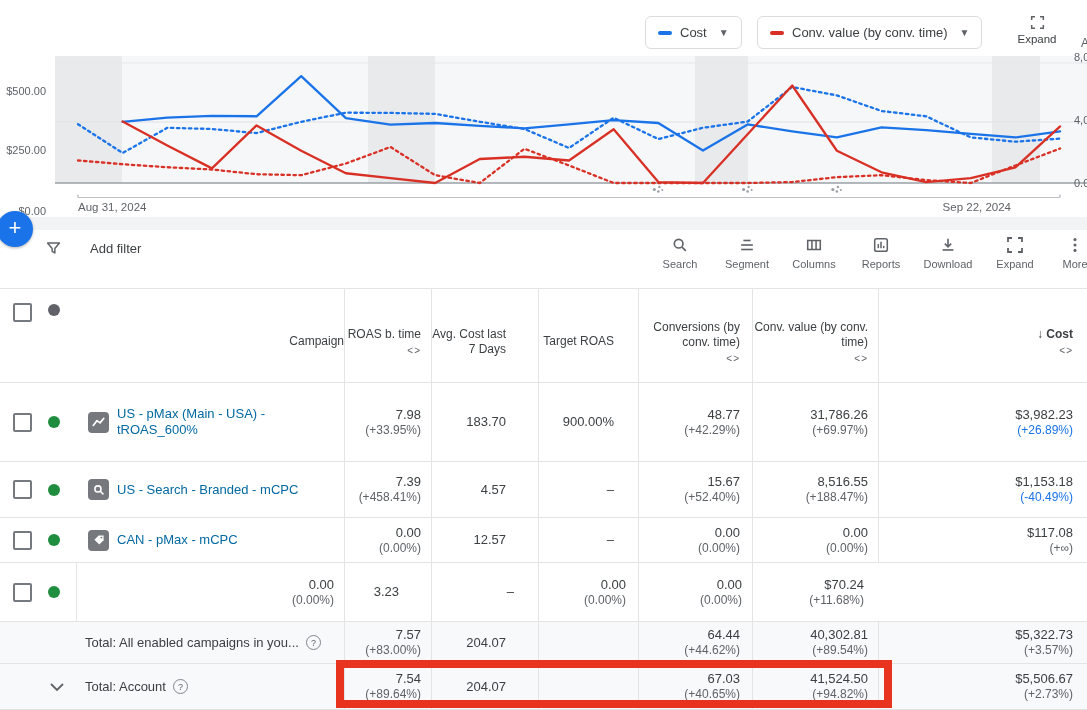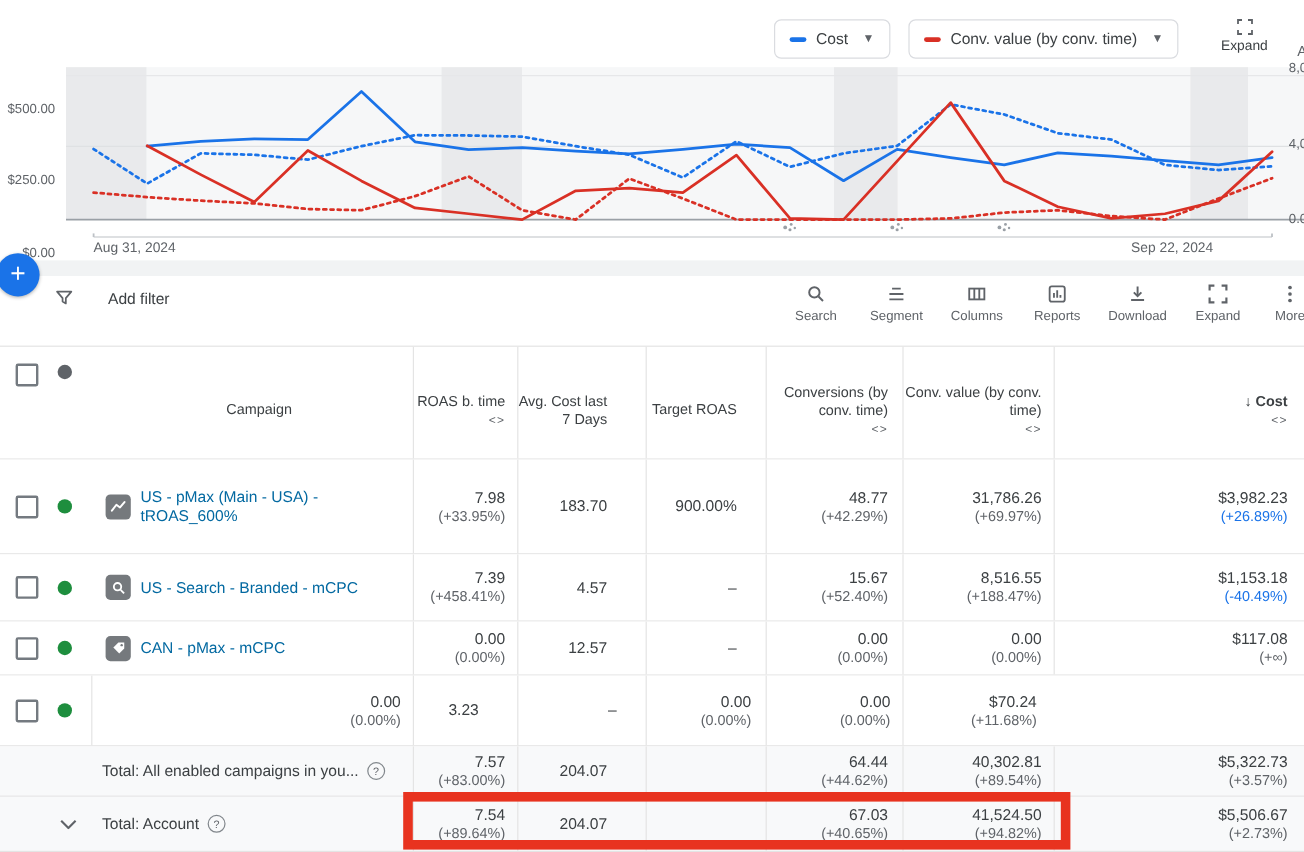--- a/index.html
+++ b/index.html
@@ -214,21 +214,21 @@
 
   <div class="table">
     <div class="trow thead">
       <div class="c c-cb c-head" style="padding-top:14px">
         <span class="cb"></span>
       </div>
       <div class="c c-dot c-head" style="padding-top:15px">
         <span class="dot dot-gray"></span>
       </div>
       <div class="c c-camp c-head">
-        <span class="hlabel" style="text-align:center">Campaign</span>
+        <span class="hlabel" style="text-align:right">Campaign</span>
       </div>
       <div class="c c-val c-head pr-roas">
         <span class="hlabel">ROAS b. time</span>
         <span class="hsort">&lt;&gt;</span>
       </div>
       <div class="c c-val c-head pr-avg">
         <span class="hlabel">Avg. Cost last 7 Days</span>
       </div>
       <div class="c c-val c-head pr-tgt">
         <span class="hlabel">Target ROAS</span>

